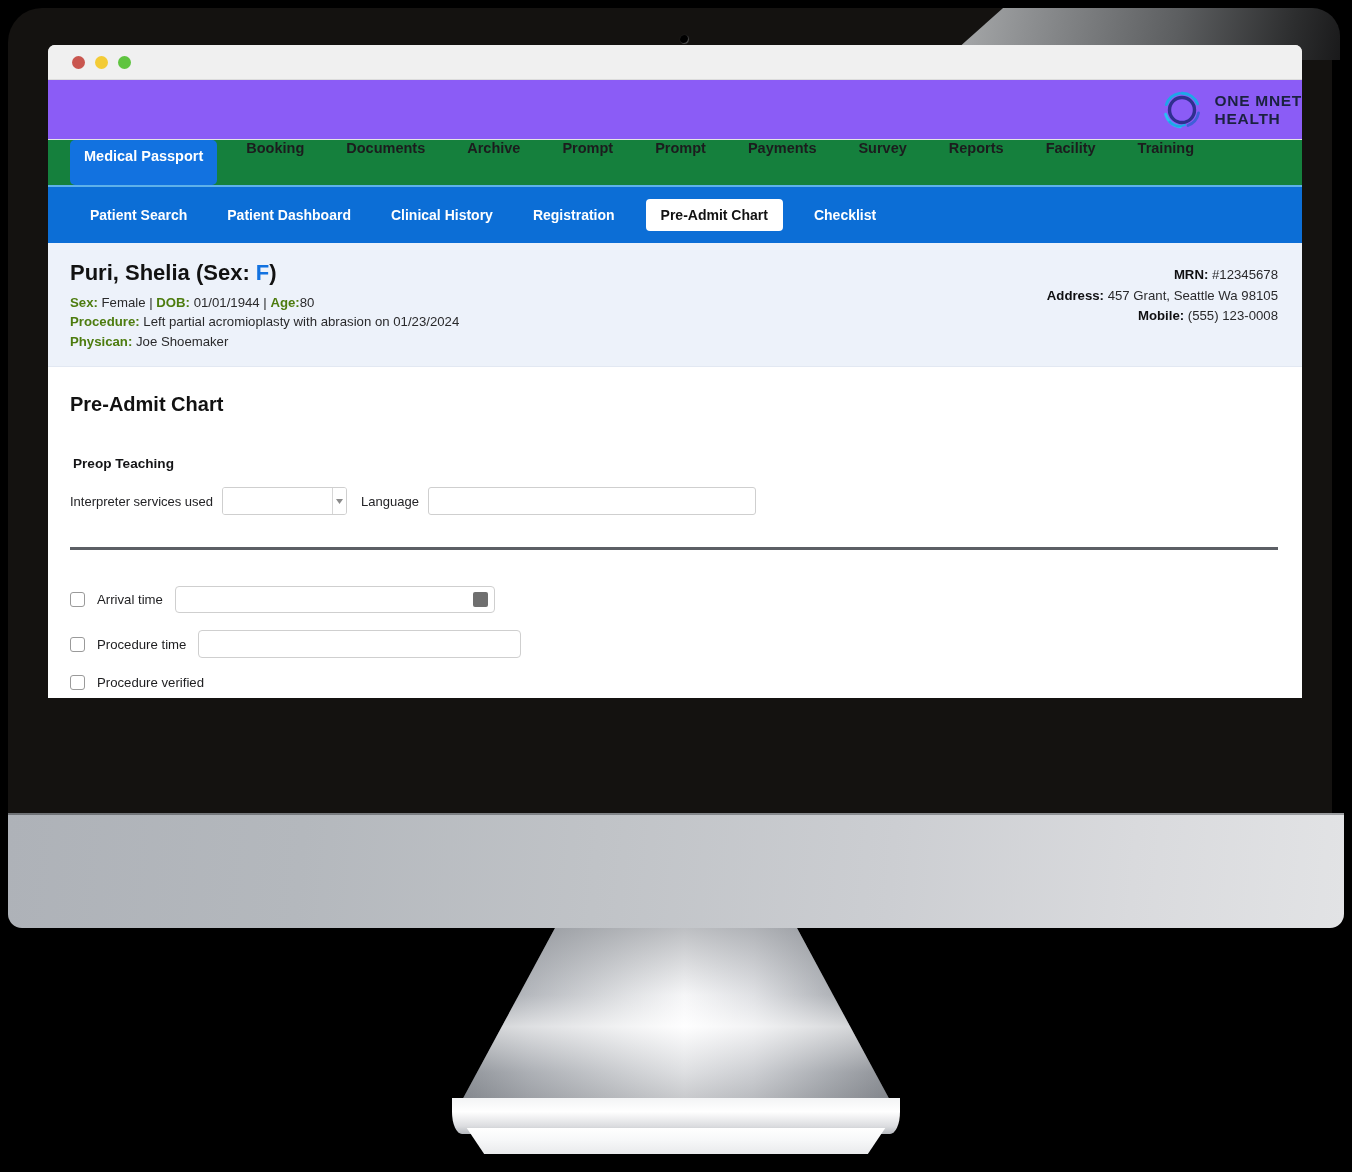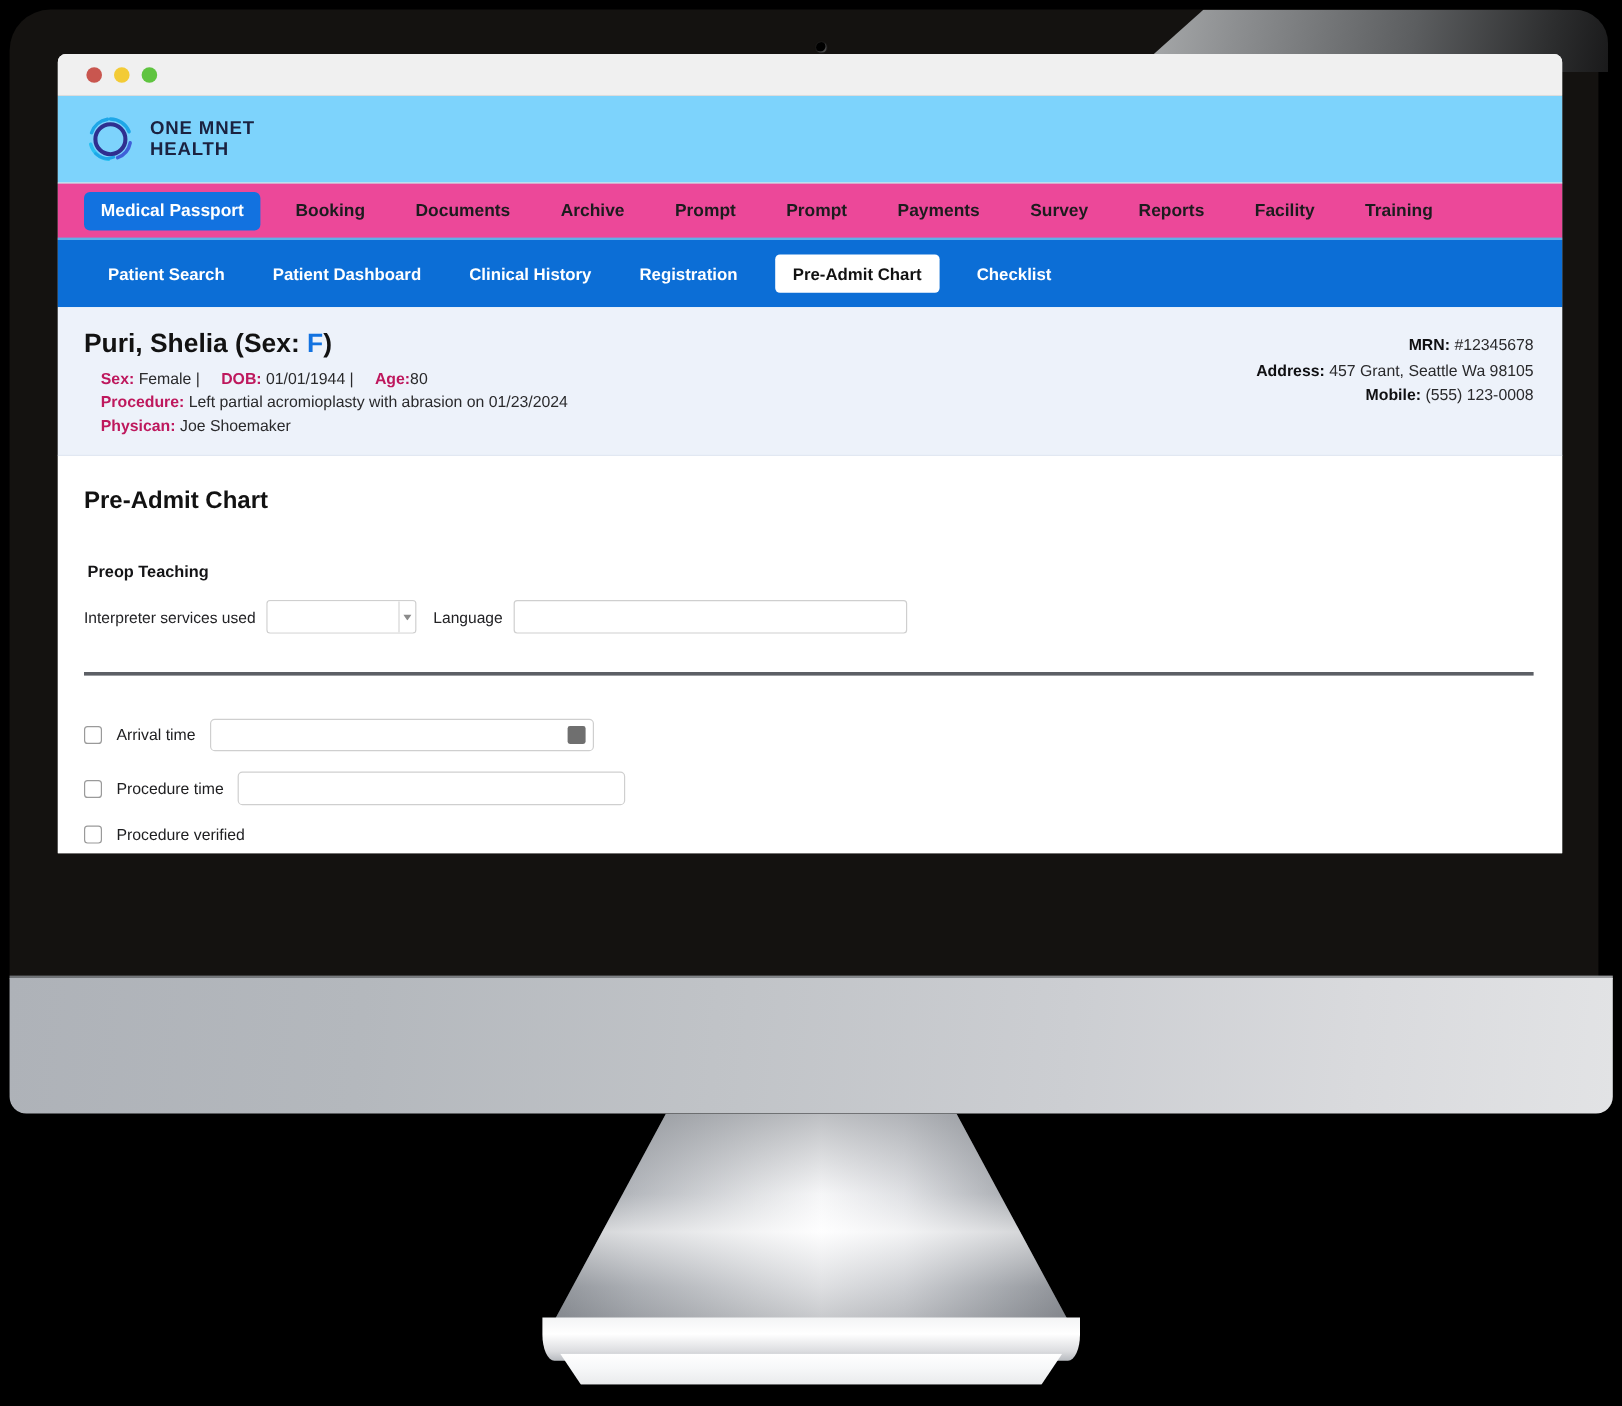--- a/index.html
+++ b/index.html
@@ -105,39 +105,40 @@
     padding-left: 24px;
     gap: 10px;
   }
   .traffic { width: 13px; height: 13px; border-radius: 50%; display: block; }
   .tl-red    { background: #c9564f; }
   .tl-yellow { background: #f3cb36; }
   .tl-green  { background: #5fc440; }
 
   
   #logo-bar {
-    height: 73px;
-    background: #7dd3fc;
+    height: 60px;
+    background: #8b5cf6;
     border-bottom: 1px solid #e6e6e6;
     display: flex; align-items: center;
     padding-left: 22px;
+    justify-content: flex-end;
   }
   #logo-wrap { display: flex; align-items: center; gap: 11px; }
   #logo-mark { width: 44px; height: 44px; display: block; }
   #logo-text {
     font-size: 15.5px; font-weight: bold;
     color: #1b2240; line-height: 1.12;
     letter-spacing: 0.7px;
   }
 
   
   #main-nav {
     height: 47px;
-    background: #ec4899;
-    display: flex; align-items: center;
+    background: #15803d;
+    display: flex; 
     padding-left: 22px;
     border-bottom: 2px solid #5eb1ea;
   }
   .nav-item {
     font-size: 14.5px;
     color: #1c1c1e;
     font-weight: 700;
     padding: 0 21px;
     white-space: nowrap;
     cursor: pointer;
@@ -186,21 +187,21 @@
   #patient-name {
     font-size: 22px; font-weight: bold;
     color: #121212; margin: 0 0 7px 0;
     white-space: nowrap;
   }
   #patient-name .sex-val { color: #1272e0; }
   .pt-line {
     font-size: 13.2px; color: #2a2a2c;
     line-height: 1.47; white-space: nowrap;
   }
-  .pt-line b { color: #be185d; margin-left: 14px; }
+  .pt-line b { color: #4d7c0f; }
   #patient-right {
     text-align: right; padding-top: 5px;
   }
   .pt-right-line {
     font-size: 13.2px; color: #2a2a2c;
     line-height: 1.57; white-space: nowrap;
   }
   .pt-right-line b { color: #101012; }
 
   

